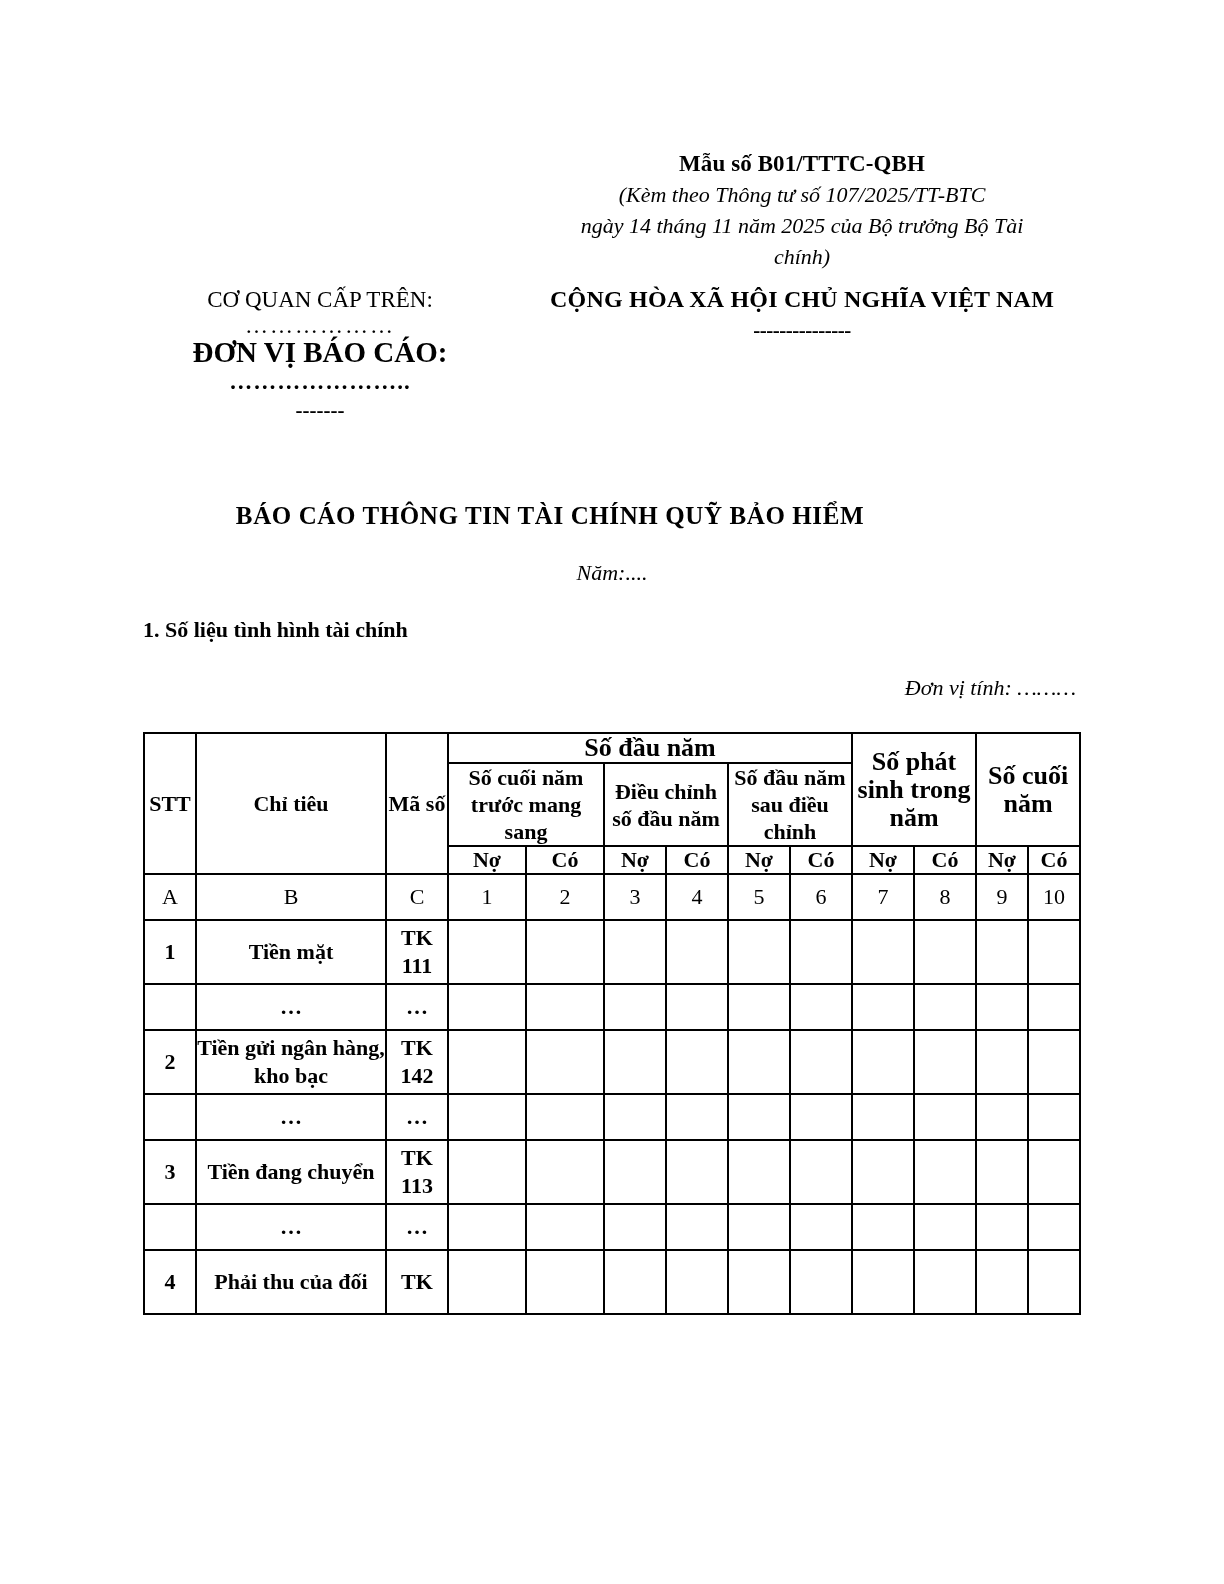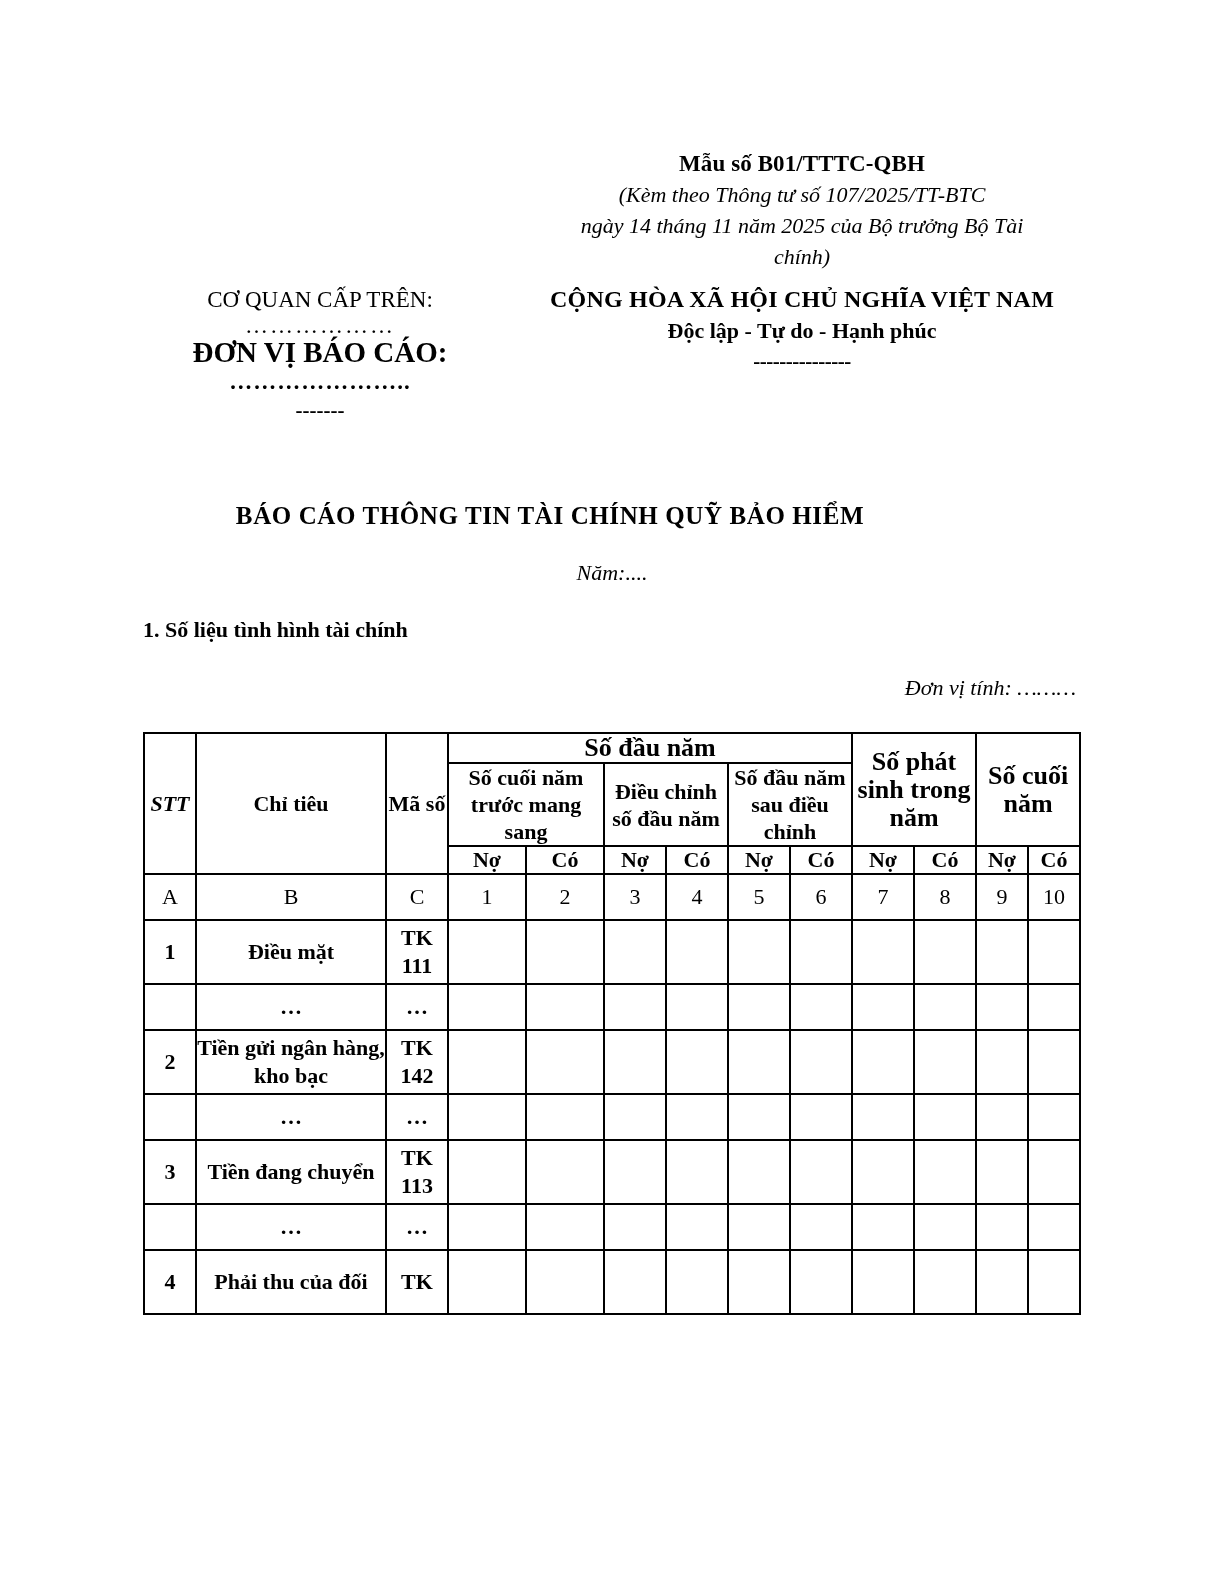--- a/index.html
+++ b/index.html
@@ -162,21 +162,20 @@
     padding: 0;
     vertical-align: middle;
     font-weight: bold;
     text-align: center;
   }
   
   th.h-stt {
     text-align: left;
     padding-left: 2px;
     font-size: 22px;
-    font-style: italic;
   }
   th.h-chitieu {
     font-size: 22px;
     border-radius: 6px;
   }
   th.h-maso {
     font-size: 22px;
     line-height: 26px;
   }
   th.h-group {
@@ -257,21 +256,20 @@
   <div class="org-block">
     <div class="superior-label">CƠ QUAN CẤP TRÊN:</div>
     <div class="dotline-1">………………</div>
     <div class="unit-label">ĐƠN VỊ BÁO CÁO:</div>
     <div class="dotline-2">…………………..</div>
     <div class="dashline">-------</div>
   </div>
 
   <div class="nation-block">
     <div class="country">CỘNG HÒA XÃ HỘI CHỦ NGHĨA VIỆT NAM</div>
-    <div class="motto">Độc lập - Tự do - Hạnh phúc</div>
     <div class="rule">---------------</div>
   </div>
 
   <div class="doc-title">BÁO CÁO THÔNG TIN TÀI CHÍNH QUỸ BẢO HIỂM</div>
   <div class="doc-year">Năm:....</div>
 
   <div class="section-heading">1. Số liệu tình hình tài chính</div>
 
   <div class="unit-note">Đơn vị tính: ………</div>
 
@@ -330,21 +328,21 @@
             <td>4</td>
             <td>5</td>
             <td>6</td>
             <td>7</td>
             <td>8</td>
             <td>9</td>
             <td>10</td>
           </tr>
           <tr class="data-row">
             <td class="c-stt">1</td>
-            <td class="c-name">Điều mặt</td>
+            <td class="c-name">Tiền mặt</td>
             <td class="c-code">TK 111</td>
             <td class="blank"></td>
             <td class="blank"></td>
             <td class="blank"></td>
             <td class="blank"></td>
             <td class="blank"></td>
             <td class="blank"></td>
             <td class="blank"></td>
             <td class="blank"></td>
             <td class="blank"></td>

